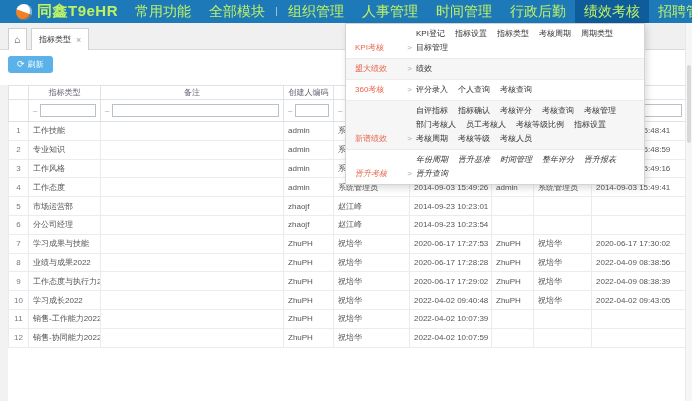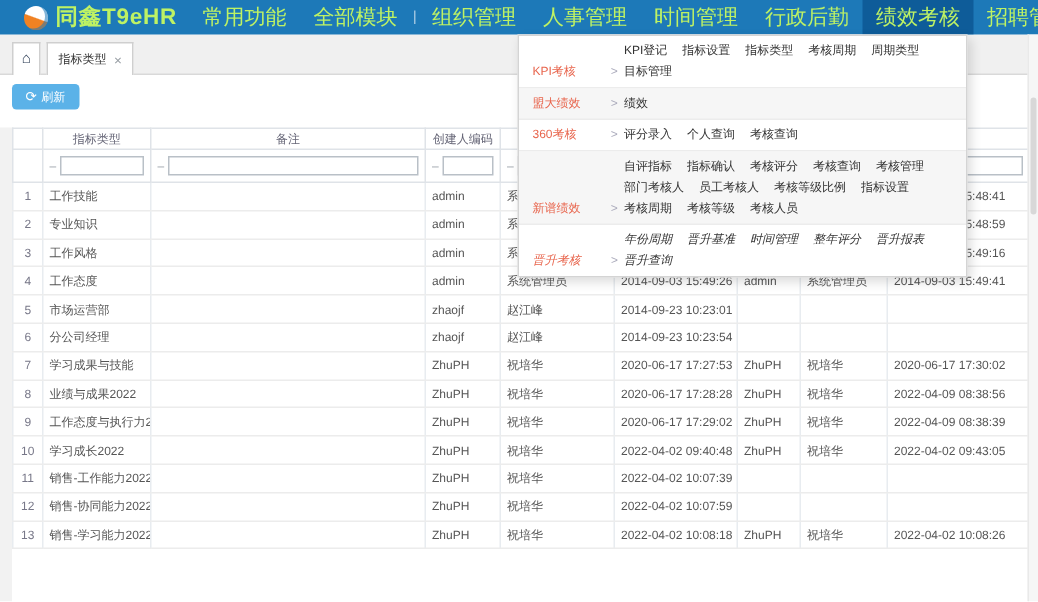--- a/index.html
+++ b/index.html
@@ -318,31 +318,20 @@
           <td class="cell num">12</td>
           <td class="cell">销售-协同能力2022</td>
           <td class="cell"></td>
           <td class="cell">ZhuPH</td>
           <td class="cell">祝培华</td>
           <td class="cell">2022-04-02 10:07:59</td>
           <td class="cell"></td>
           <td class="cell"></td>
           <td class="cell"></td>
         </tr>
-        <tr class="data-row">
-          <td class="cell num">13</td>
-          <td class="cell">销售-学习能力2022</td>
-          <td class="cell"></td>
-          <td class="cell">ZhuPH</td>
-          <td class="cell">祝培华</td>
-          <td class="cell">2022-04-02 10:08:18</td>
-          <td class="cell">ZhuPH</td>
-          <td class="cell">祝培华</td>
-          <td class="cell">2022-04-02 10:08:26</td>
-        </tr>
       </tbody>
   </table>
 </div>
 
 <div class="menu" id="dropdown-menu">
     <div class="menu-section">
       <span class="menu-label">KPI考核</span>
       <span class="menu-arrow">&gt;</span>
       <div class="menu-items">
         <span class="menu-item">KPI登记</span>

